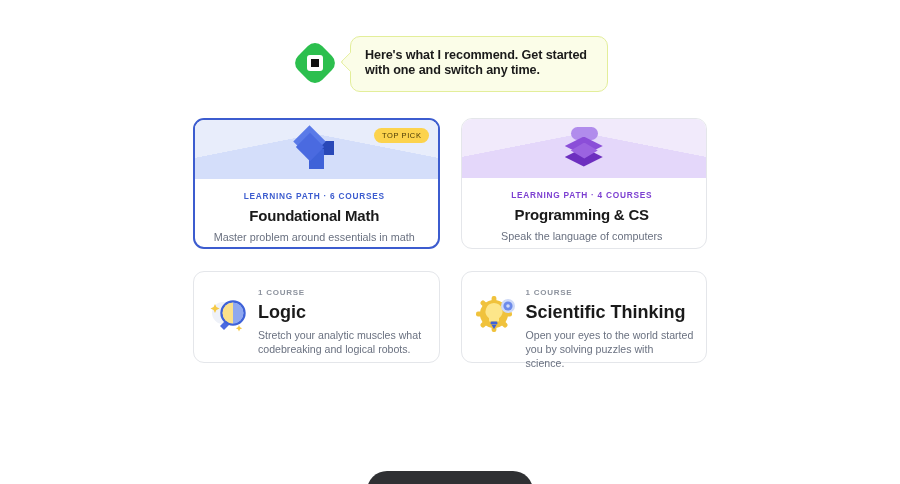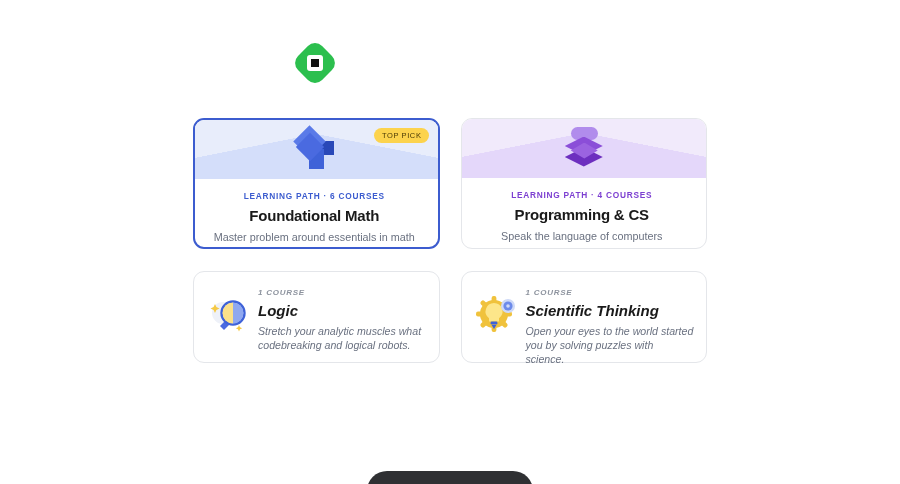--- a/index.html
+++ b/index.html
@@ -184,27 +184,27 @@
   
   .course-card {
     width: 247px; height: 92px;
     background: #ffffff;
     border: 1px solid #e4e6ea;
     border-radius: 11px;
     display: flex; align-items: flex-start;
     padding: 16px 12px 0 12px;
   }
   .course-icon { flex: 0 0 48px; width: 48px; height: 48px; position: relative; margin-top: 4px; }
-  .course-text { padding-left: 4px; font-style: italic; }
+  .course-text { padding-left: 4px; }
   .course-eyebrow {
     font-size: 8px; font-weight: bold; letter-spacing: 0.75px; color: #8d939e;
   }
   .course-title {
     margin-top: 5px;
-    font-size: 15px; font-weight: bold; color: #1a1a1a;
+    font-size: 18px; font-weight: bold; color: #1a1a1a;
   }
   .course-sub {
     margin-top: 5px;
     font-size: 10.6px; color: #6a7180; line-height: 14px;
   }
 
   
   .cta {
     position: absolute; left: 367px; top: 471px;
     width: 166px; height: 40px;
@@ -217,20 +217,23 @@
 <body>
 
 <div class="page">
 
   <div class="assistant-row">
     <div class="avatar">
       <div class="diamond"></div>
       <div class="inner-sq">
           <i></i>
         </div>
+    </div>
+    <div class="bubble">
+      <p>Here's what I recommend. Get started with one and switch any time.</p>
     </div>
   </div>
 
   <div class="grid">
 
     <div class="row">
 
       <div class="path-card selected">
         <div class="hero math">
           <div class="wedge-l"></div>

